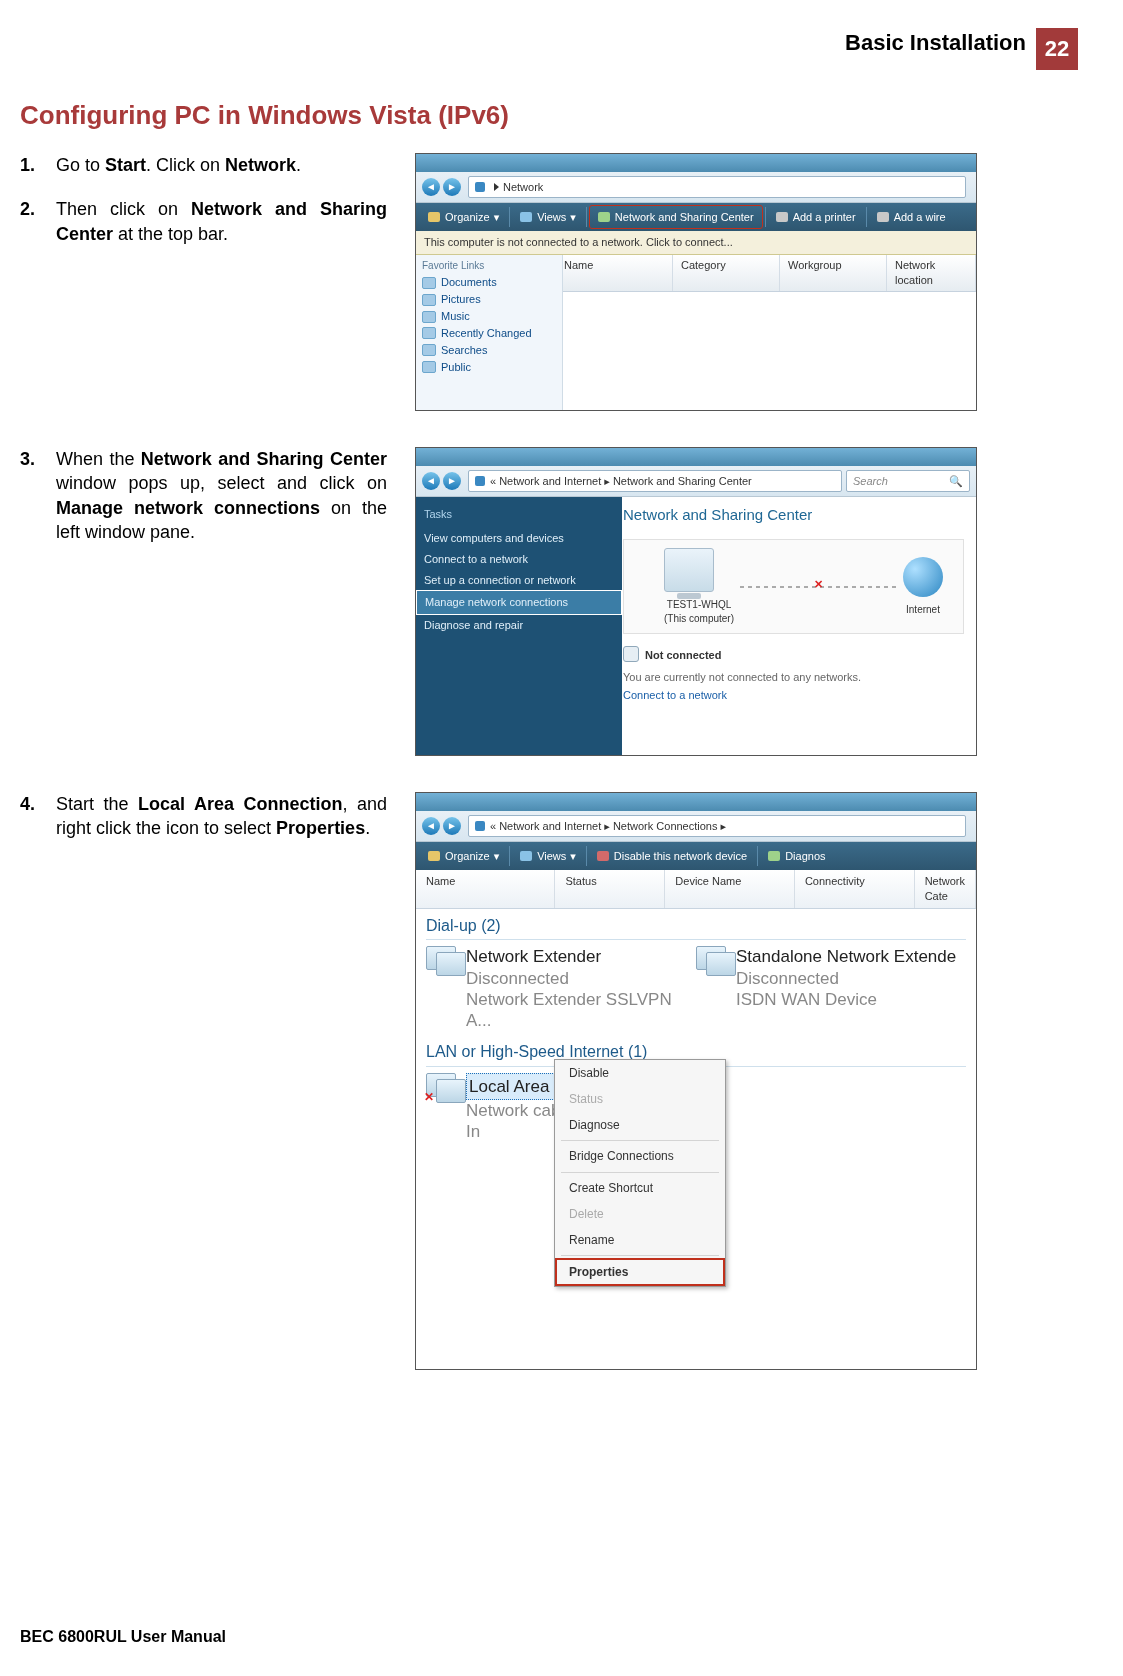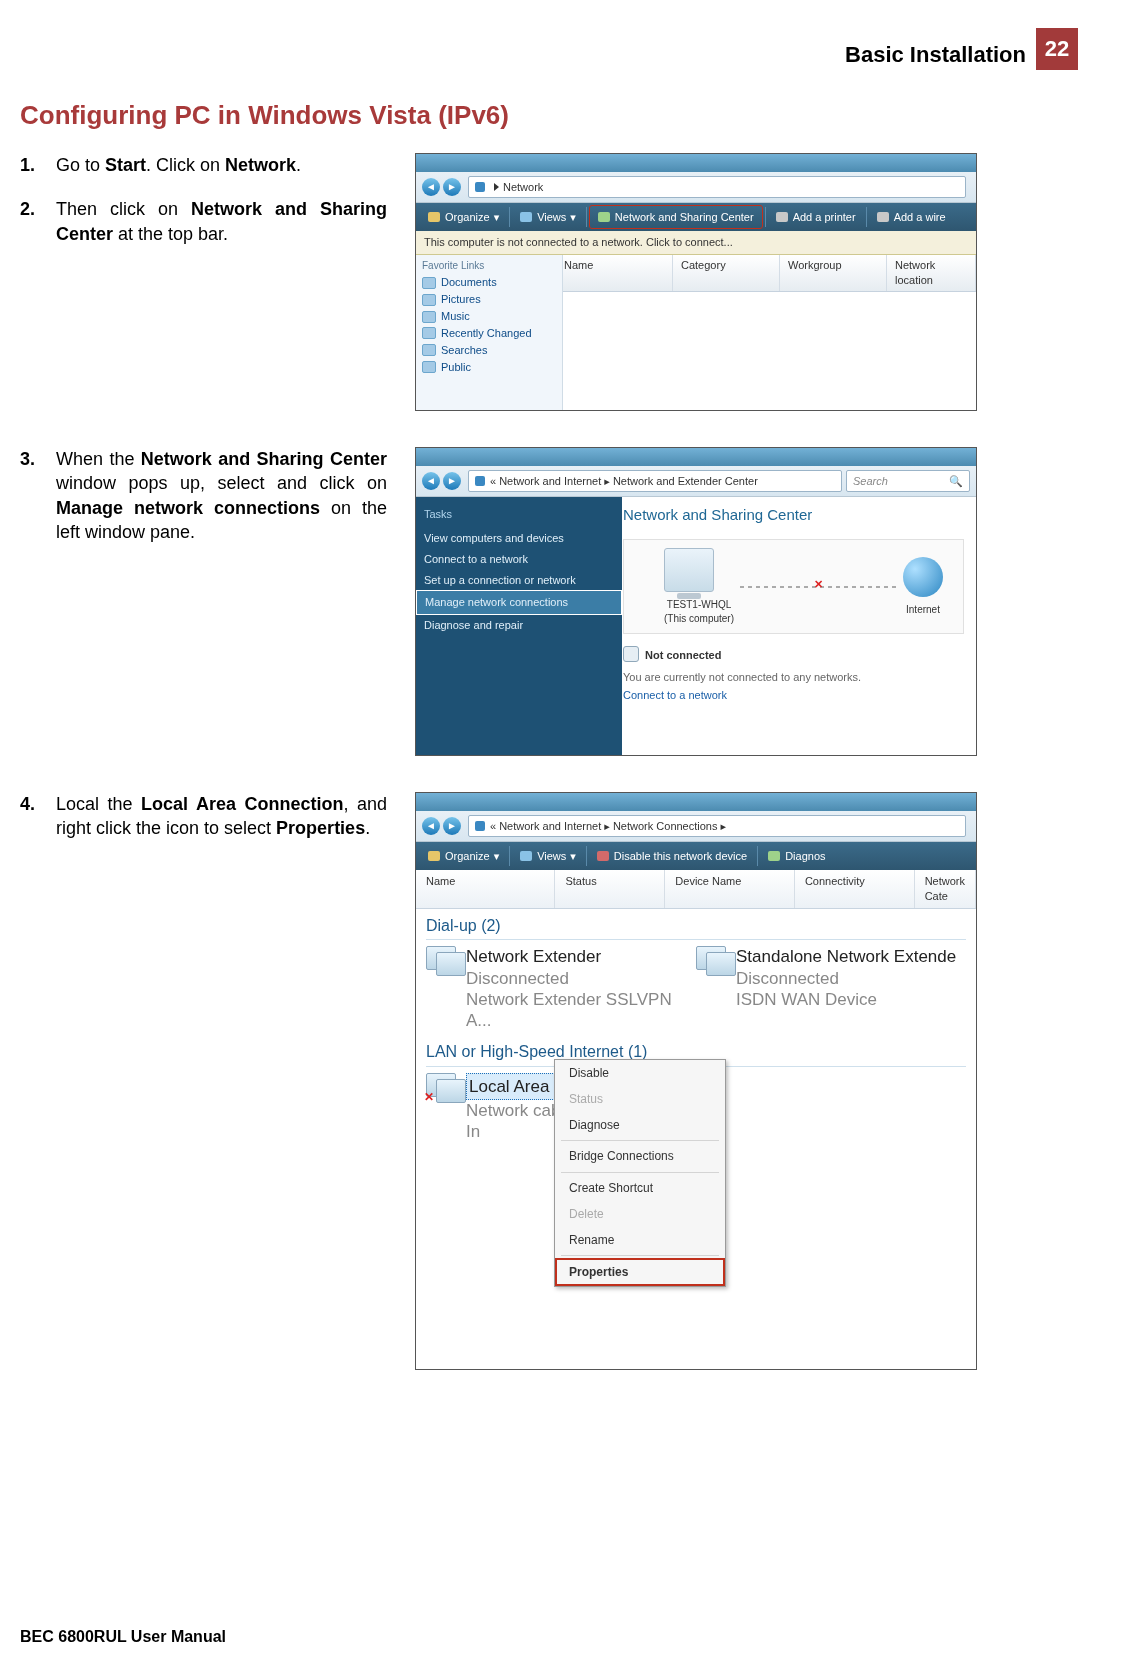--- a/index.html
+++ b/index.html
@@ -14,21 +14,21 @@
   .page {
     width: 1123px;
     height: 1676px;
     position: relative;
     box-sizing: border-box;
     padding: 28px 45px 0 20px;
   }
   .header {
     display: flex;
     justify-content: flex-end;
-    align-items: flex-end;
+    align-items: flex-start;
     margin-bottom: 28px;
   }
   .header-title {
     font-weight: bold;
     font-size: 22px;
     margin-right: 10px;
   }
   .page-number {
     background: #a23a3a;
     color: #fff;
@@ -295,21 +295,21 @@
       </div>
     </div>
 
     <div class="screenshot ss2">
       <div class="vista-bar"></div>
       <div class="addr-bar">
         <div class="nav-btn">◄</div>
         <div class="nav-btn">►</div>
         <div class="addr-field">
           <span style="width:10px;height:10px;background:#3a88c2;display:inline-block;margin-right:5px;border-radius:2px;"></span>
-          <span>« Network and Internet  ▸  Network and Extender Center</span>
+          <span>« Network and Internet  ▸  Network and Sharing Center</span>
         </div>
         <div class="search-box">
             <span>Search</span>
             <span class="glass">🔍</span>
           </div>
       </div>
       <div style="position:relative;height:259px;background:#fff;">
         <div class="tasks-pane" style="top:0;height:259px;">
           <div class="tt">Tasks</div>
           <div class="tk">View computers and devices</div>
@@ -339,21 +339,21 @@
           <div class="link">Connect to a network</div>
         </div>
       </div>
     </div>
   </div>
 
   <div class="row">
     <div class="step-col">
       <div class="step-num">4.</div>
       <div class="step-text">
-        <span>Local the </span><b>Local Area Connection</b><span>, and right click the icon to select </span><b>Properties</b><span>.</span>
+        <span>Start the </span><b>Local Area Connection</b><span>, and right click the icon to select </span><b>Properties</b><span>.</span>
       </div>
     </div>
 
     <div class="screenshot ss3">
       <div class="vista-bar"></div>
       <div class="addr-bar">
         <div class="nav-btn">◄</div>
         <div class="nav-btn">►</div>
         <div class="addr-field">
           <span style="width:10px;height:10px;background:#3a88c2;display:inline-block;margin-right:5px;border-radius:2px;"></span>

